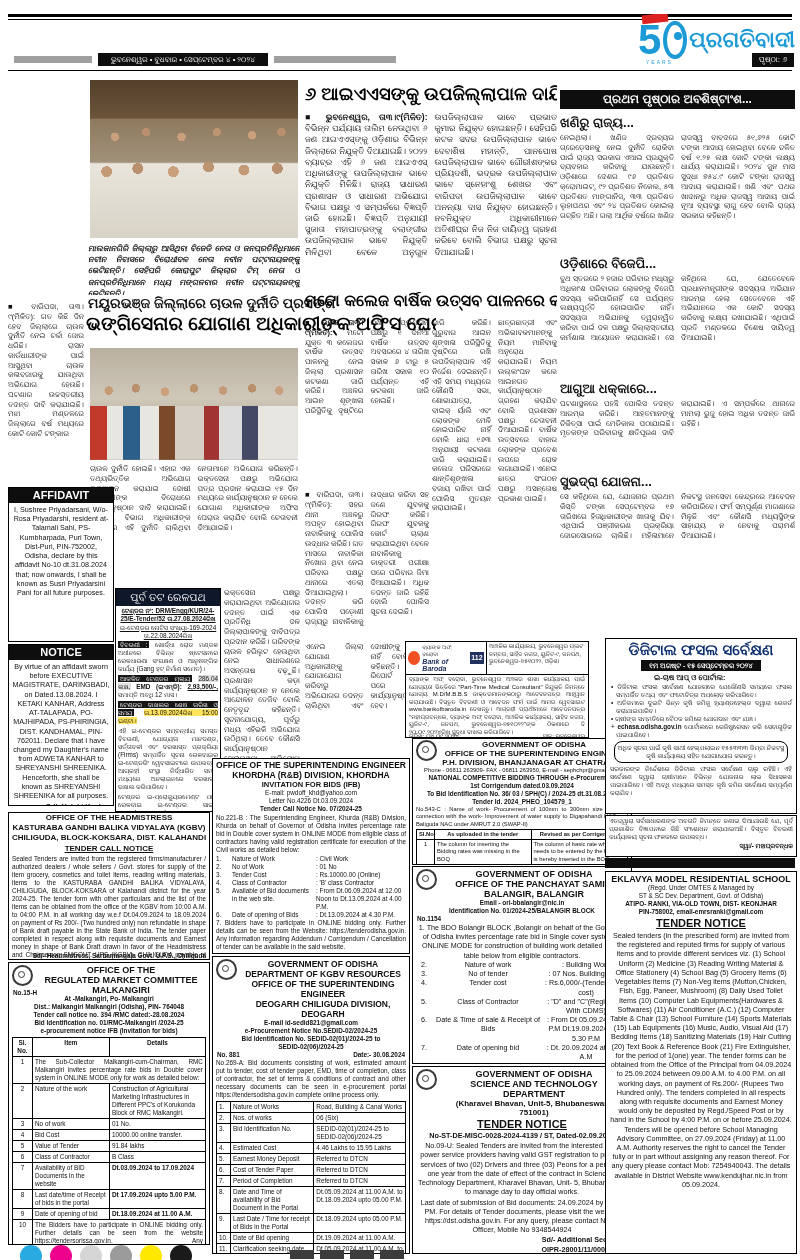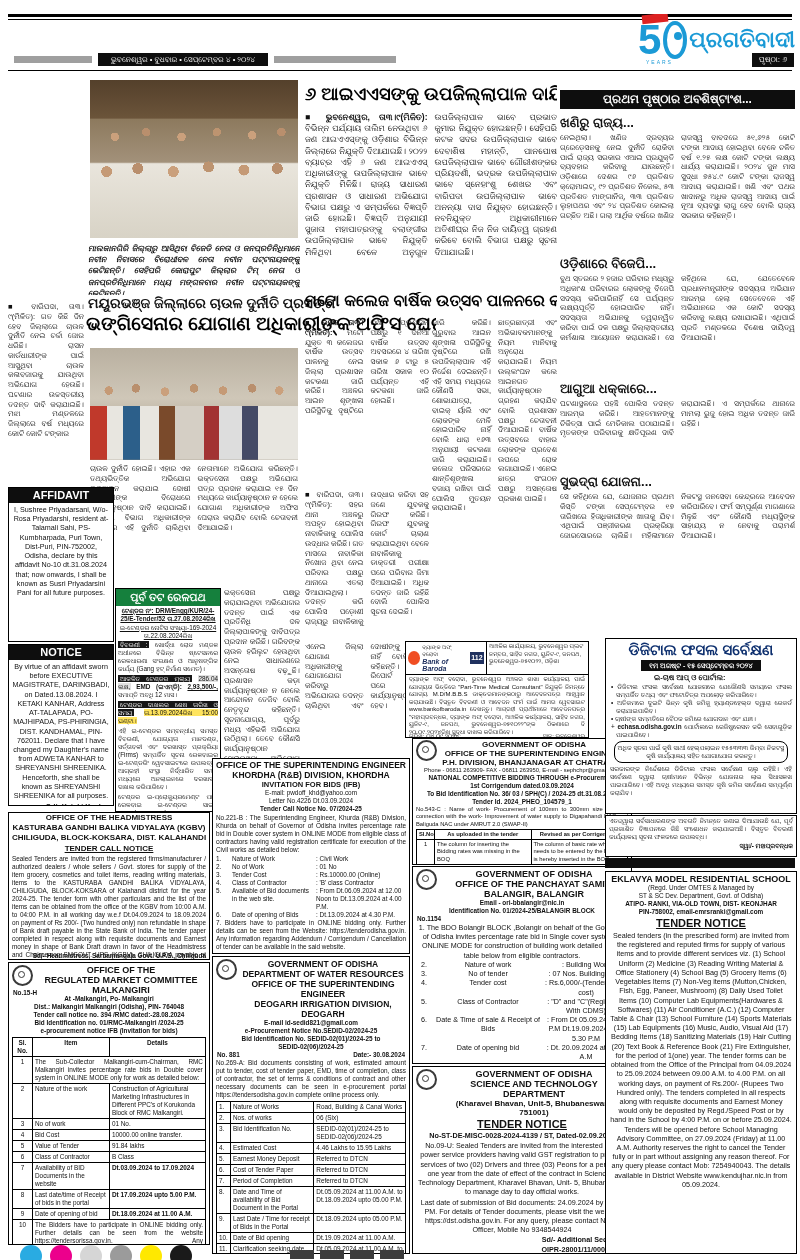--- a/index.html
+++ b/index.html
@@ -7,21 +7,21 @@
         font-family:"Liberation Sans","DejaVu Sans",sans-serif;color:#111;}
   .b{position:absolute;overflow:hidden;}
   .j{text-align:justify;}
   .c{text-align:center;}
   .bold{font-weight:bold;}
   .box{border:1px solid #000;background:#fff;}
   .rule{border-top:3px solid #000;border-bottom:1px solid #000;height:2px;}
   .thinrule{background:#000;height:1px;}
   .graybar{background:#9f9f9f;}
   .blackbar{background:#0e0e0e;color:#fff;}
-  .bluehead{background:#15803d;color:#fff;font-weight:bold;text-align:center;}
+  .bluehead{background:#0f172a;color:#fff;font-weight:normal;text-align:center;}
   .odbody{font-size:8.5px;line-height:1.32;}
   .odsmall{font-size:7.5px;line-height:1.3;}
   .ensmall{font-size:7.2px;line-height:1.28;text-align:center;}
   .entiny{font-size:6.4px;line-height:1.25;}
   .cols2{column-count:2;column-gap:7px;}
   .headline{font-weight:bold;color:#000;letter-spacing:0;}
   .secthead{font-weight:bold;font-size:13px;margin:3px 0 2px 0;}
   .photo1{background:
     radial-gradient(circle 7px at 12% 36%, #caa07c 60%, transparent 61%),
     radial-gradient(circle 7px at 27% 33%, #b98f6d 60%, transparent 61%),
@@ -265,23 +265,23 @@
     </div>
     <div class="bold entiny" style="text-align:right;padding:1px 3px 0 0;">Sd/- Executive Engineer, Khurda (R&amp;B) Division, Khurda</div>
 
   </div>
 
   <div class="b box" style="left:212px;top:956px;width:196px;height:296px;">
     <div style="display:flex;gap:3px;padding:2px 3px 0 3px;">
       <span class="emb"></span>
       <div style="flex:1;">
         <div class="c bold" style="font-size:8.5px;">GOVERNMENT OF ODISHA</div>
-        <div class="c bold" style="font-size:8.5px;">DEPARTMENT OF WATER RESOURCES</div>
+        <div class="c bold" style="font-size:8.5px;">DEPARTMENT OF KGBV RESOURCES</div>
         <div class="c bold" style="font-size:8.5px;">OFFICE OF THE SUPERINTENDING ENGINEER</div>
-        <div class="c bold" style="font-size:8.5px;">DEOGARH IRRIGATION DIVISION, DEOGARH</div>
+        <div class="c bold" style="font-size:8.5px;">DEOGARH CHILIGUDA DIVISION, DEOGARH</div>
       </div>
     </div>
     <div class="c bold entiny">E-mail id-sedid821@gmail.com</div>
     <div class="c bold entiny">e-Procurement Notice No.SEDID-02/2024-25</div>
     <div class="c bold entiny">Bid Identification No. SEDID-02(01)/2024-25 to</div>
     <div class="c bold entiny">SEDID-02(06)/2024-25</div>
     <div class="entiny bold" style="display:flex;justify-content:space-between;padding:0 4px;">
       <span>No. 881</span>
       <span>Date:- 30.08.2024</span>
     </div>

